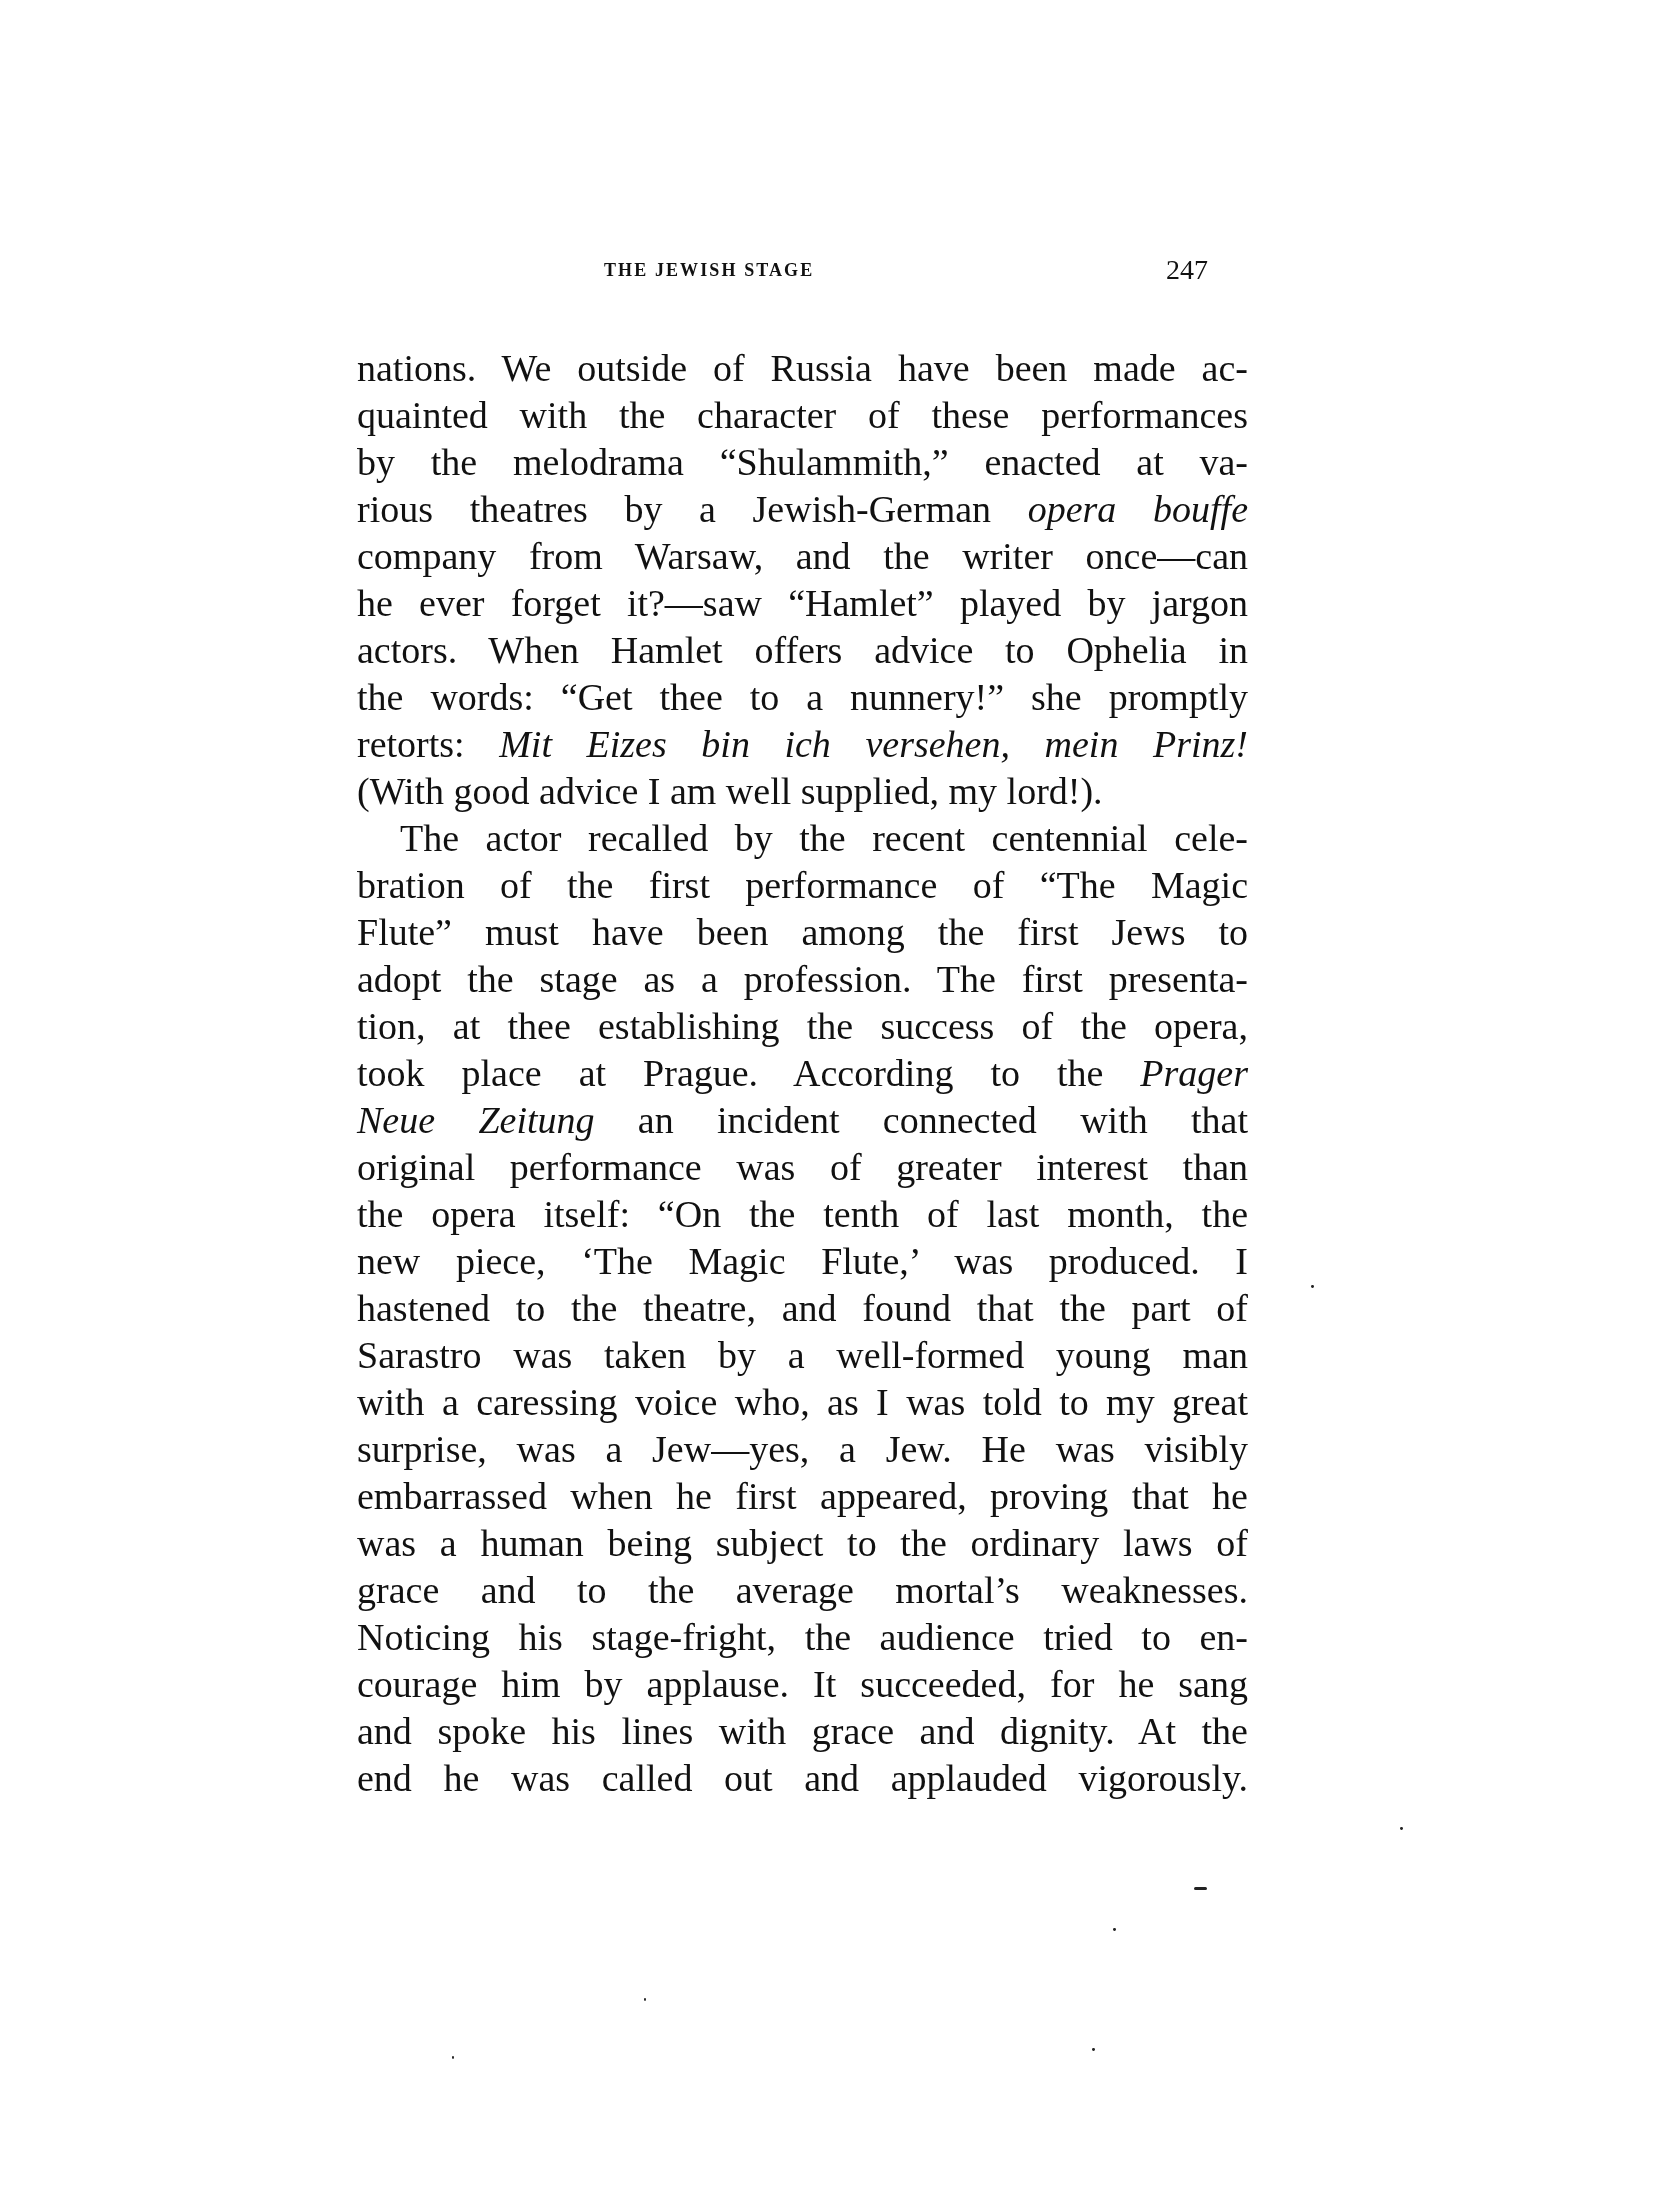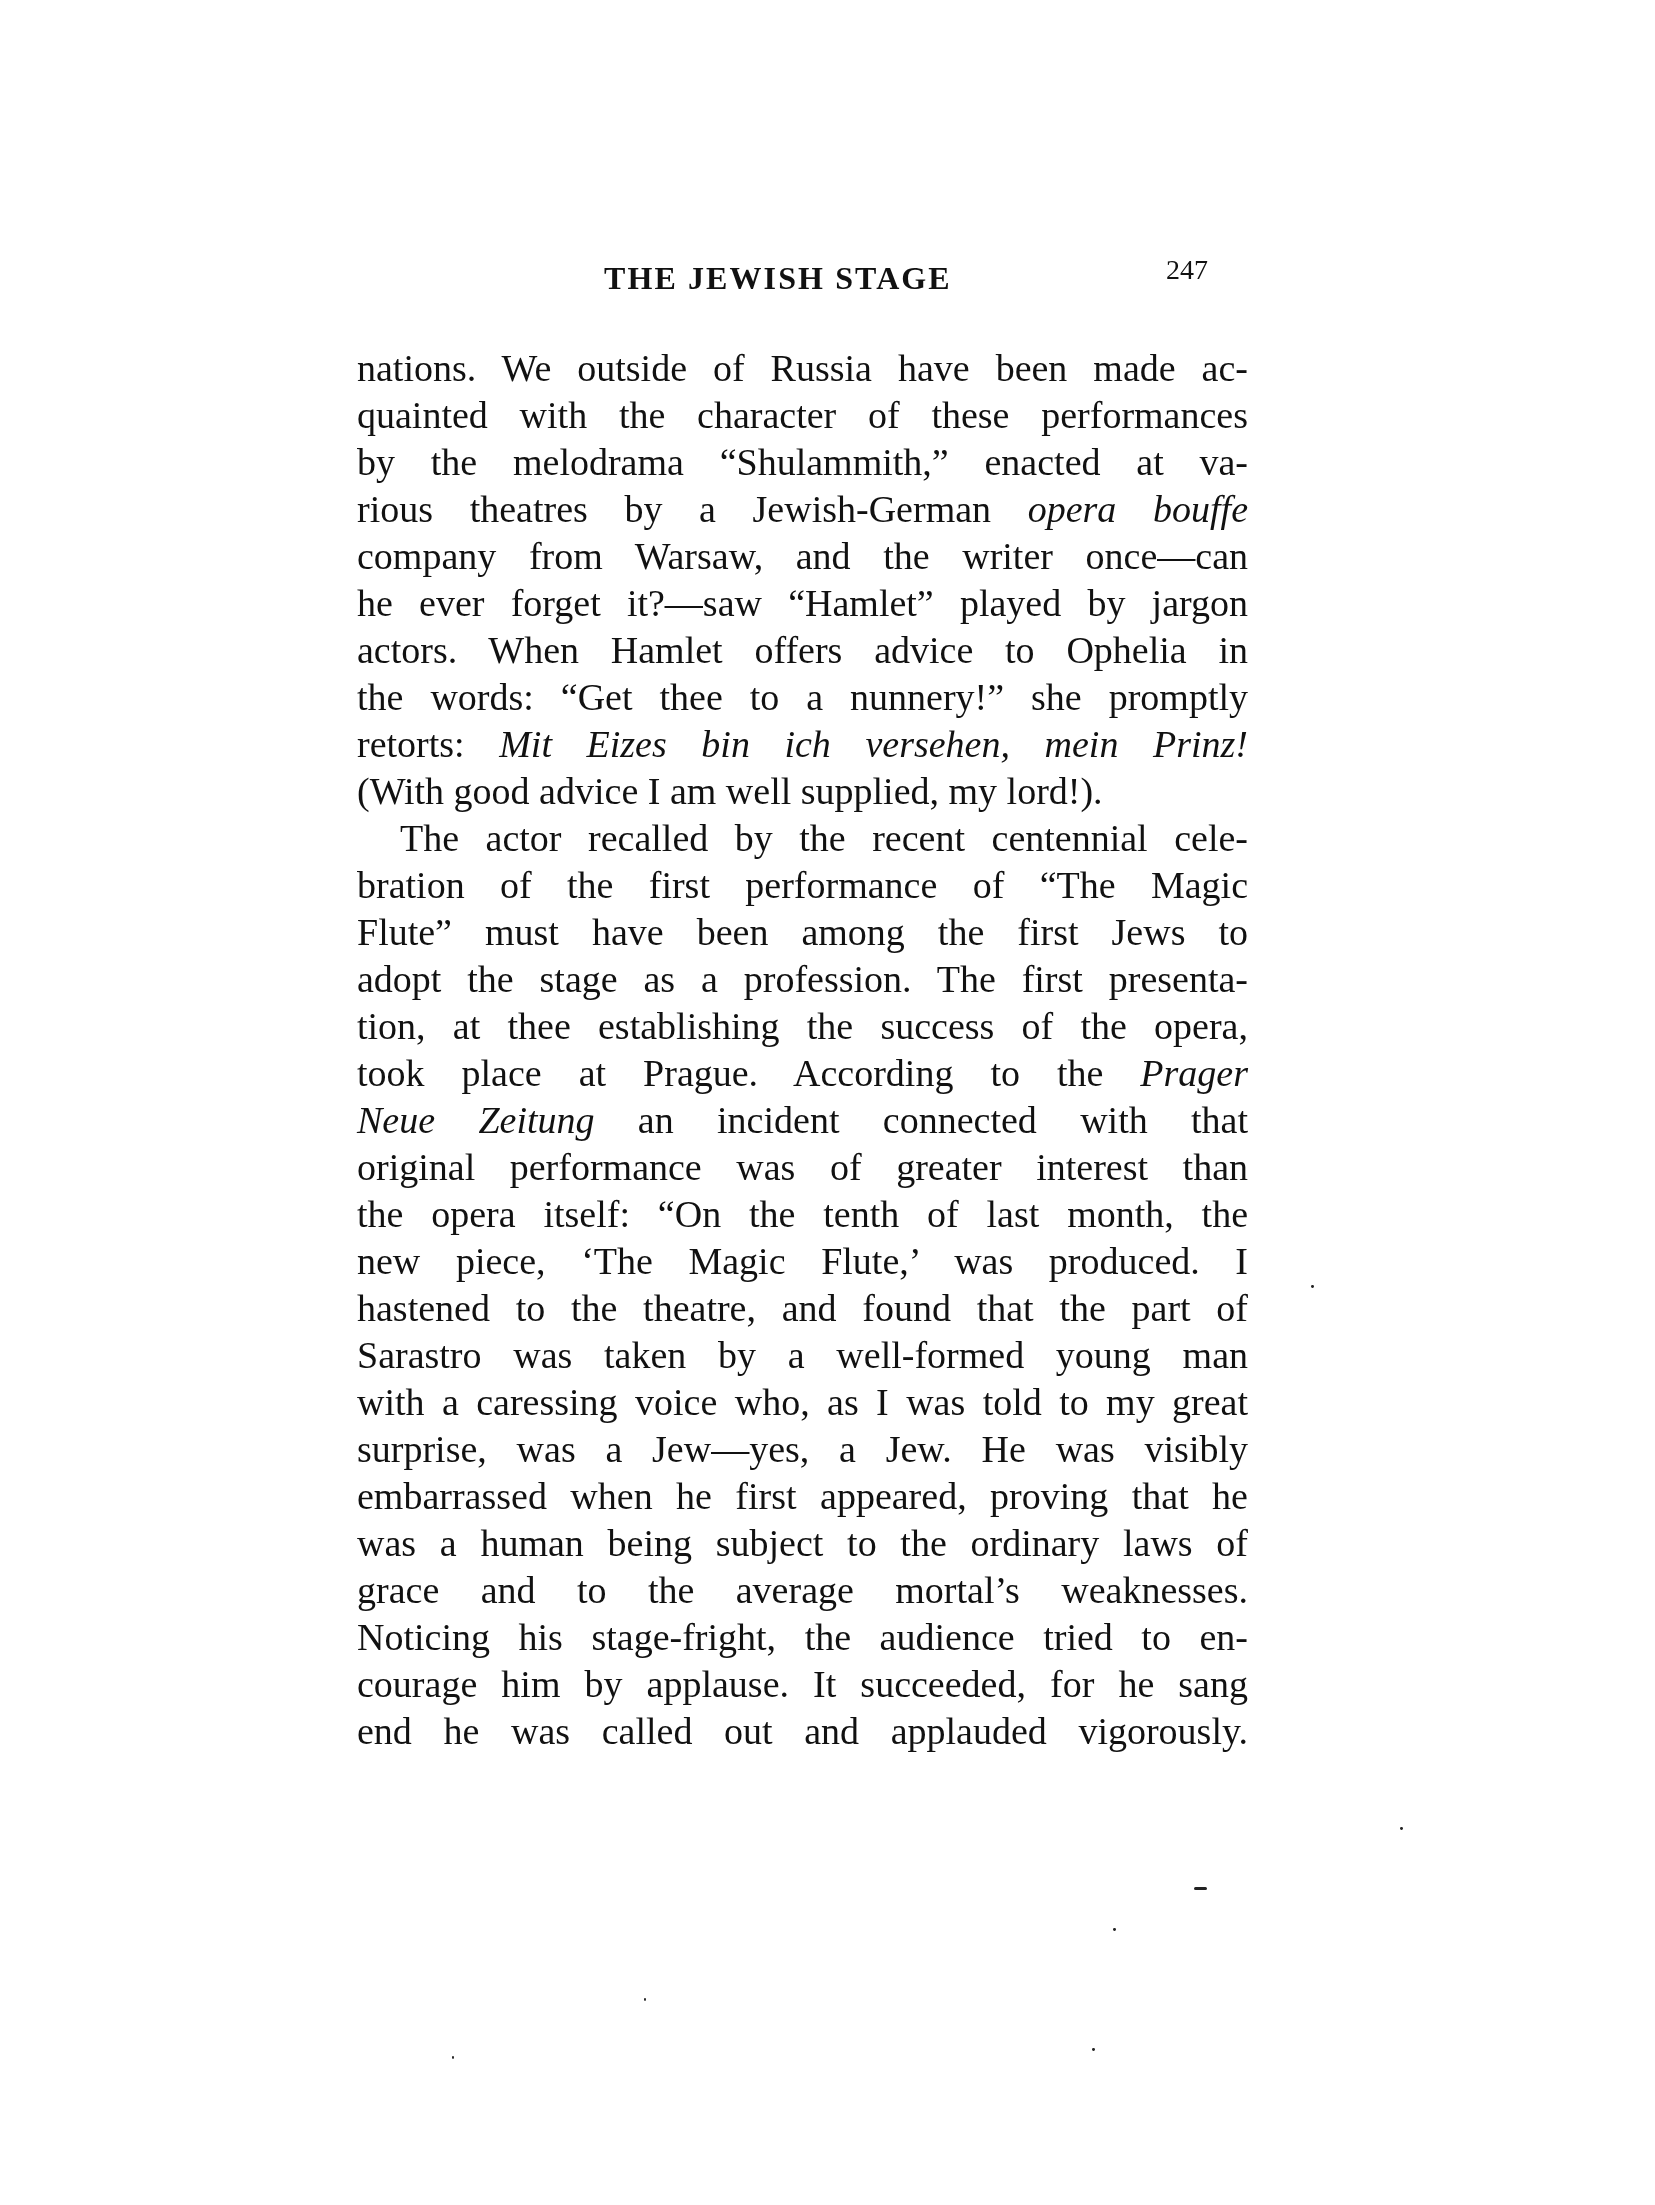--- a/index.html
+++ b/index.html
@@ -1,19 +1,19 @@
 <!DOCTYPE html>
 <html style="font-size:15px"><head>
 <meta charset="utf-8">
 <style>
   html, body { margin: 0; padding: 0; background: #ffffff; }
   body { width: 1655px; height: 2205px; position: relative; overflow: hidden; }
   .page { position: absolute; left: 0; top: 0; width: 1655px; height: 2205px; background: #ffffff; color: #111111; }
   .running-head { position: absolute; top: 254px; left: 317px; width: 891px; height: 41px; font-family: "Liberation Serif", serif; }
-  .running-title { position: absolute; left: 287px; top: 5.6px; font-size: 32px; letter-spacing: 2.1px; font-weight: bold; white-space: nowrap; }
+  .running-title { position: absolute; left: 287px; top: 5.6px; font-size: 18px; letter-spacing: 2.1px; font-weight: bold; white-space: nowrap; }
   .folio { position: absolute; right: 0; top: 0; font-size: 28px; white-space: nowrap; }
   .body-text { position: absolute; left: 317px; top: 345px; width: 891px; font-family: "Liberation Serif", serif; font-size: 38px; line-height: 47px; margin-left: 40px; }
   .line { display: block; height: 47px; white-space: nowrap; text-align: justify; text-align-last: justify; overflow: visible; }
   .line.last { text-align-last: left; }
   .line.indent { padding-left: 43px; }
   .it { font-style: italic; }
   .speck { position: absolute; background: #222; border-radius: 50%; }
 </style>
 </head>
 <body>
@@ -47,20 +47,21 @@
       <div class="line"><span class="">new piece, ‘The Magic Flute,’ was produced.  I</span></div>
       <div class="line"><span class="">hastened to the theatre, and found that the part of</span></div>
       <div class="line"><span class="">Sarastro was taken by a well-formed young man</span></div>
       <div class="line"><span class="">with a caressing voice who, as I was told to my great</span></div>
       <div class="line"><span class="">surprise, was a Jew—yes, a Jew.  He was visibly</span></div>
       <div class="line"><span class="">embarrassed when he first appeared, proving that he</span></div>
       <div class="line"><span class="">was a human being subject to the ordinary laws of</span></div>
       <div class="line"><span class="">grace and to the average mortal’s weaknesses.</span></div>
       <div class="line"><span class="">Noticing his stage-fright, the audience tried to en-</span></div>
       <div class="line"><span class="">courage him by applause.  It succeeded, for he sang</span></div>
+      <div class="line"><span class="">and spoke his lines with grace and dignity.  At the</span></div>
       <div class="line"><span class="">end he was called out and applauded vigorously.</span></div>
     </div>
 
   <div class="speck" style="left:1311px;top:1285px;width:2.8px;height:2.8px;"></div>
   <div class="speck" style="left:1194px;top:1887px;width:13px;height:2.8px;border-radius:1.9px;"></div>
   <div class="speck" style="left:1113px;top:1928px;width:2.8px;height:2.8px;"></div>
 
   <div class="speck" style="left:644px;top:1998px;width:1.9px;height:2.8px;"></div>
   <div class="speck" style="left:452px;top:2056px;width:1.9px;height:2.8px;"></div>
 

